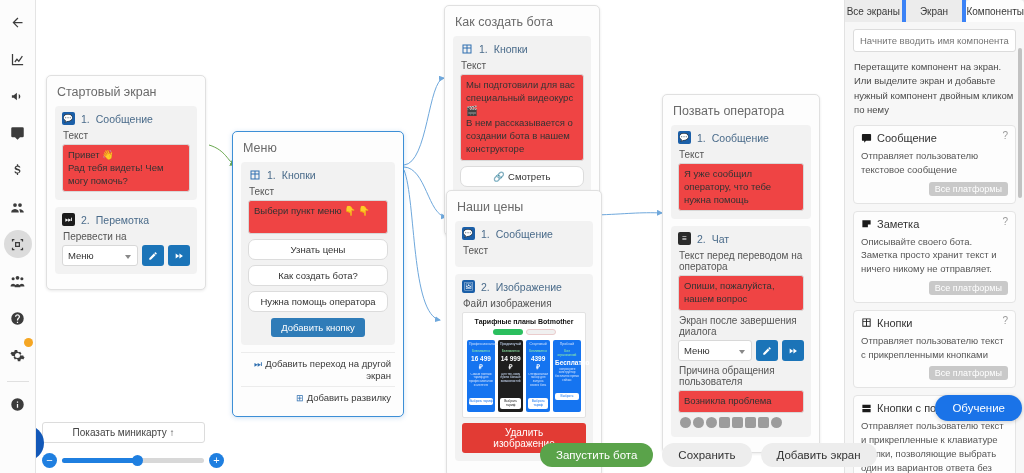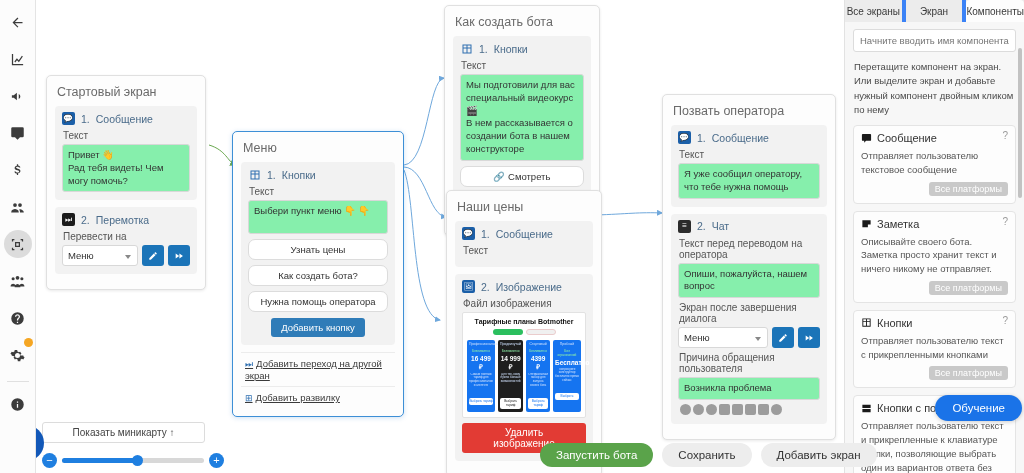--- a/index.html
+++ b/index.html
@@ -57,21 +57,21 @@
     align-items:center;justify-content:center;color:#fff;font-size:8px;line-height:1;
   }
   .bi.msg{ background:#1b5fa8; }
   .bi.jump{ background:#1b1b1b; }
   .bi.btns{ background:transparent;color:#2f6fb0; }
   .bi.chat{ background:#2b2b2b; }
   .bi.img{ background:#1b5fa8; }
   .block-head .bl{ font-size:10.5px; color:#4a6b8a; }
   .field-label{ font-size:10px; color:#555; margin:4px 0 3px 1px; }
   .field-box{
-    background:#86efac; border:1px solid #d8d8d8; border-radius:3px;
+    background:#ef4444; border:1px solid #d8d8d8; border-radius:3px;
     padding:4px 5px; font-size:9.5px; color:#333; line-height:1.35; min-height:17px;
   }
   .field-box.tall{ min-height:34px; }
   .select-row{ display:flex; gap:4px; align-items:stretch; }
   .select{
     flex:1; background:#fff; border:1px solid #d8d8d8; border-radius:3px;
     padding:4px 16px 4px 5px; font-size:9.5px; color:#333; position:relative;
   }
   .select:after{
     content:""; position:absolute; right:6px; top:9px;
@@ -89,22 +89,22 @@
   }
   .blue-btn{
     display:block; margin:6px auto 0 auto; background:#2f7cb8; color:#fff;
     border:none; border-radius:3px; padding:4px 10px; font-size:9.5px; cursor:pointer;
   }
   .red-btn{
     display:block; margin:5px auto 0 auto; background:#e23b34; color:#fff;
     border:none; border-radius:3px; padding:4px 12px; font-size:10px; cursor:pointer;
   }
   .footer-btn{
-    border-top:1px solid #ececec; padding:5px 4px; text-align:left;
-    font-size:9.5px; color:#3a3a3a; cursor:pointer;text-decoration:underline;
+    border-top:1px solid #ececec; padding:5px 4px; text-align:right;
+    font-size:9.5px; color:#3a3a3a; cursor:pointer;
   }
   .footer-btn .gi{ color:#2f6fb0; margin-right:3px; font-size:9px;}
 
   
   .social-row{ display:flex; gap:2px; padding:4px 2px 1px 2px; }
   .sic{
     width:11px;height:11px;border-radius:50%;background:#9c9c9c;
     display:inline-block; position:relative;
   }
   .sic.sq{ border-radius:2px; }
@@ -425,21 +425,21 @@
             <div class="pb">Выбрать</div>
           </div>
         </div>
       </div>
 
       <button class="red-btn">Удалить изображение</button>
 
     </div>
   </div>
 
-  <div class="screen" style="left:626px; top:94px; width:174px;">
+  <div class="screen" style="left:626px; top:94px; width:158px;">
     <div class="screen-title">Позвать оператора</div>
 
     <div class="block">
       <div class="block-head">
         <span class="bi msg">💬</span>
         <span class="bl">1.</span>
         <span class="bl">Сообщение</span>
       </div>
       <div class="field-label">Текст</div>
       <div class="field-box">Я уже сообщил оператору, что тебе нужна помощь</div>

